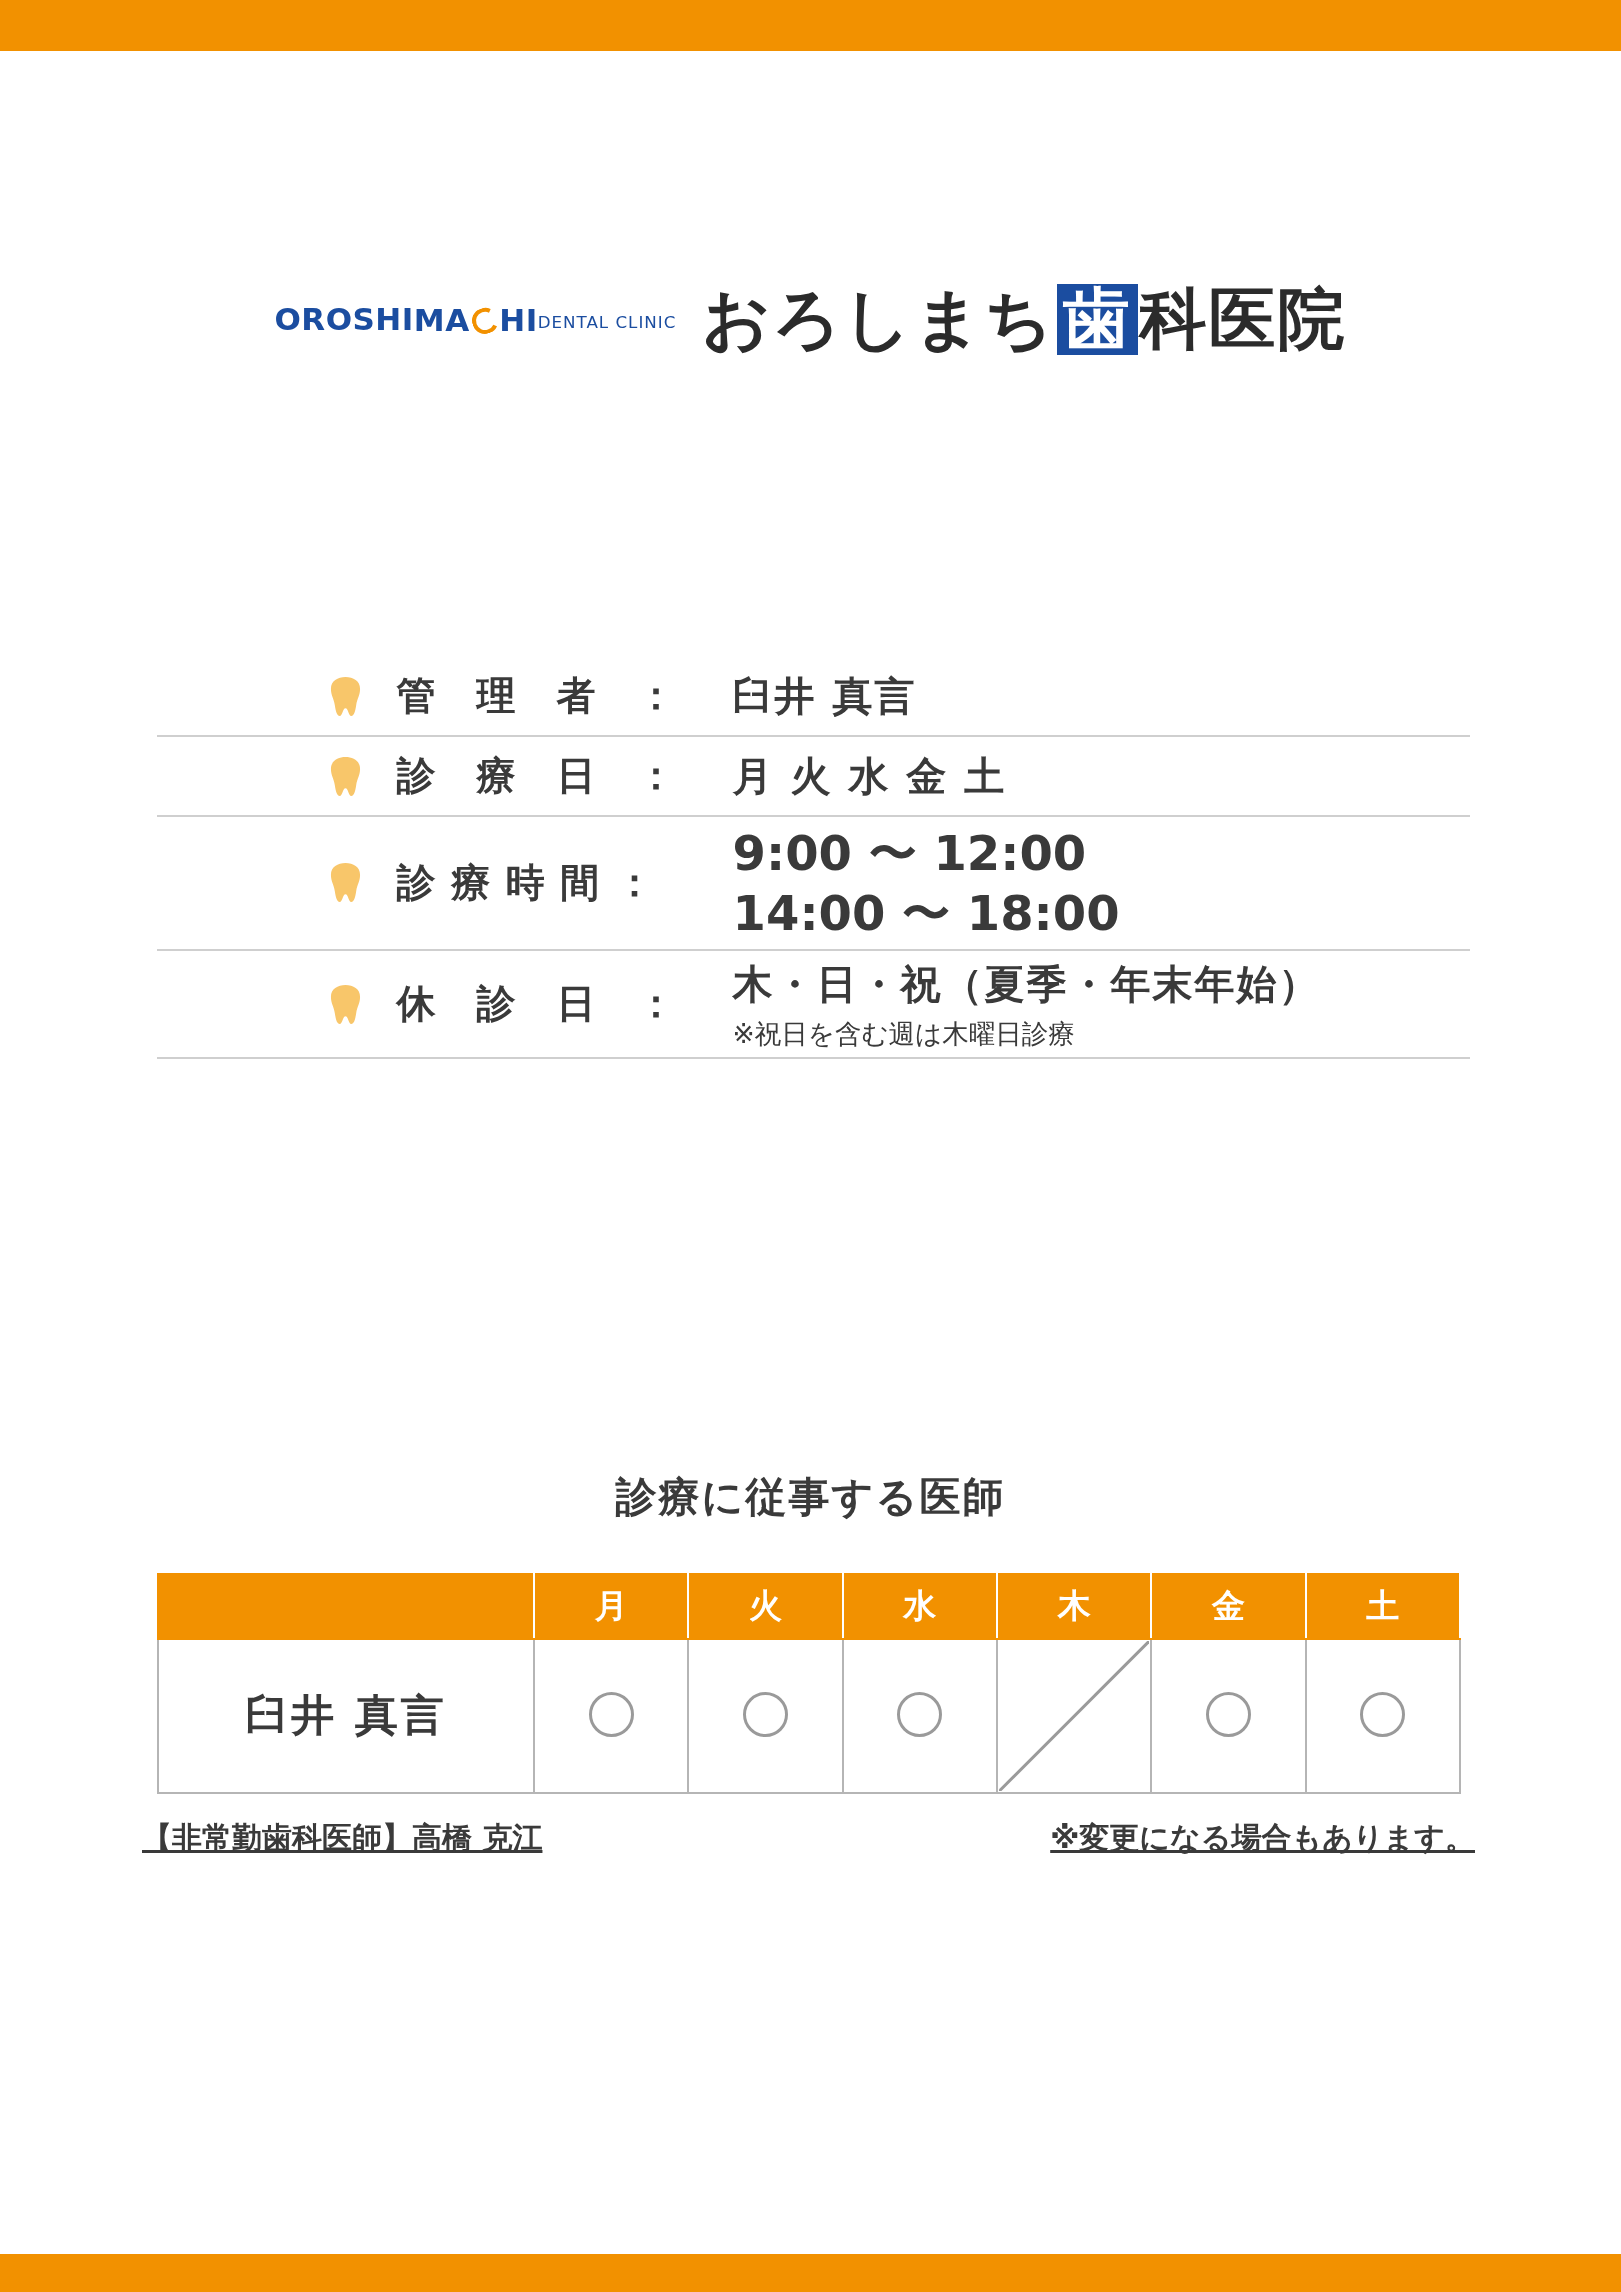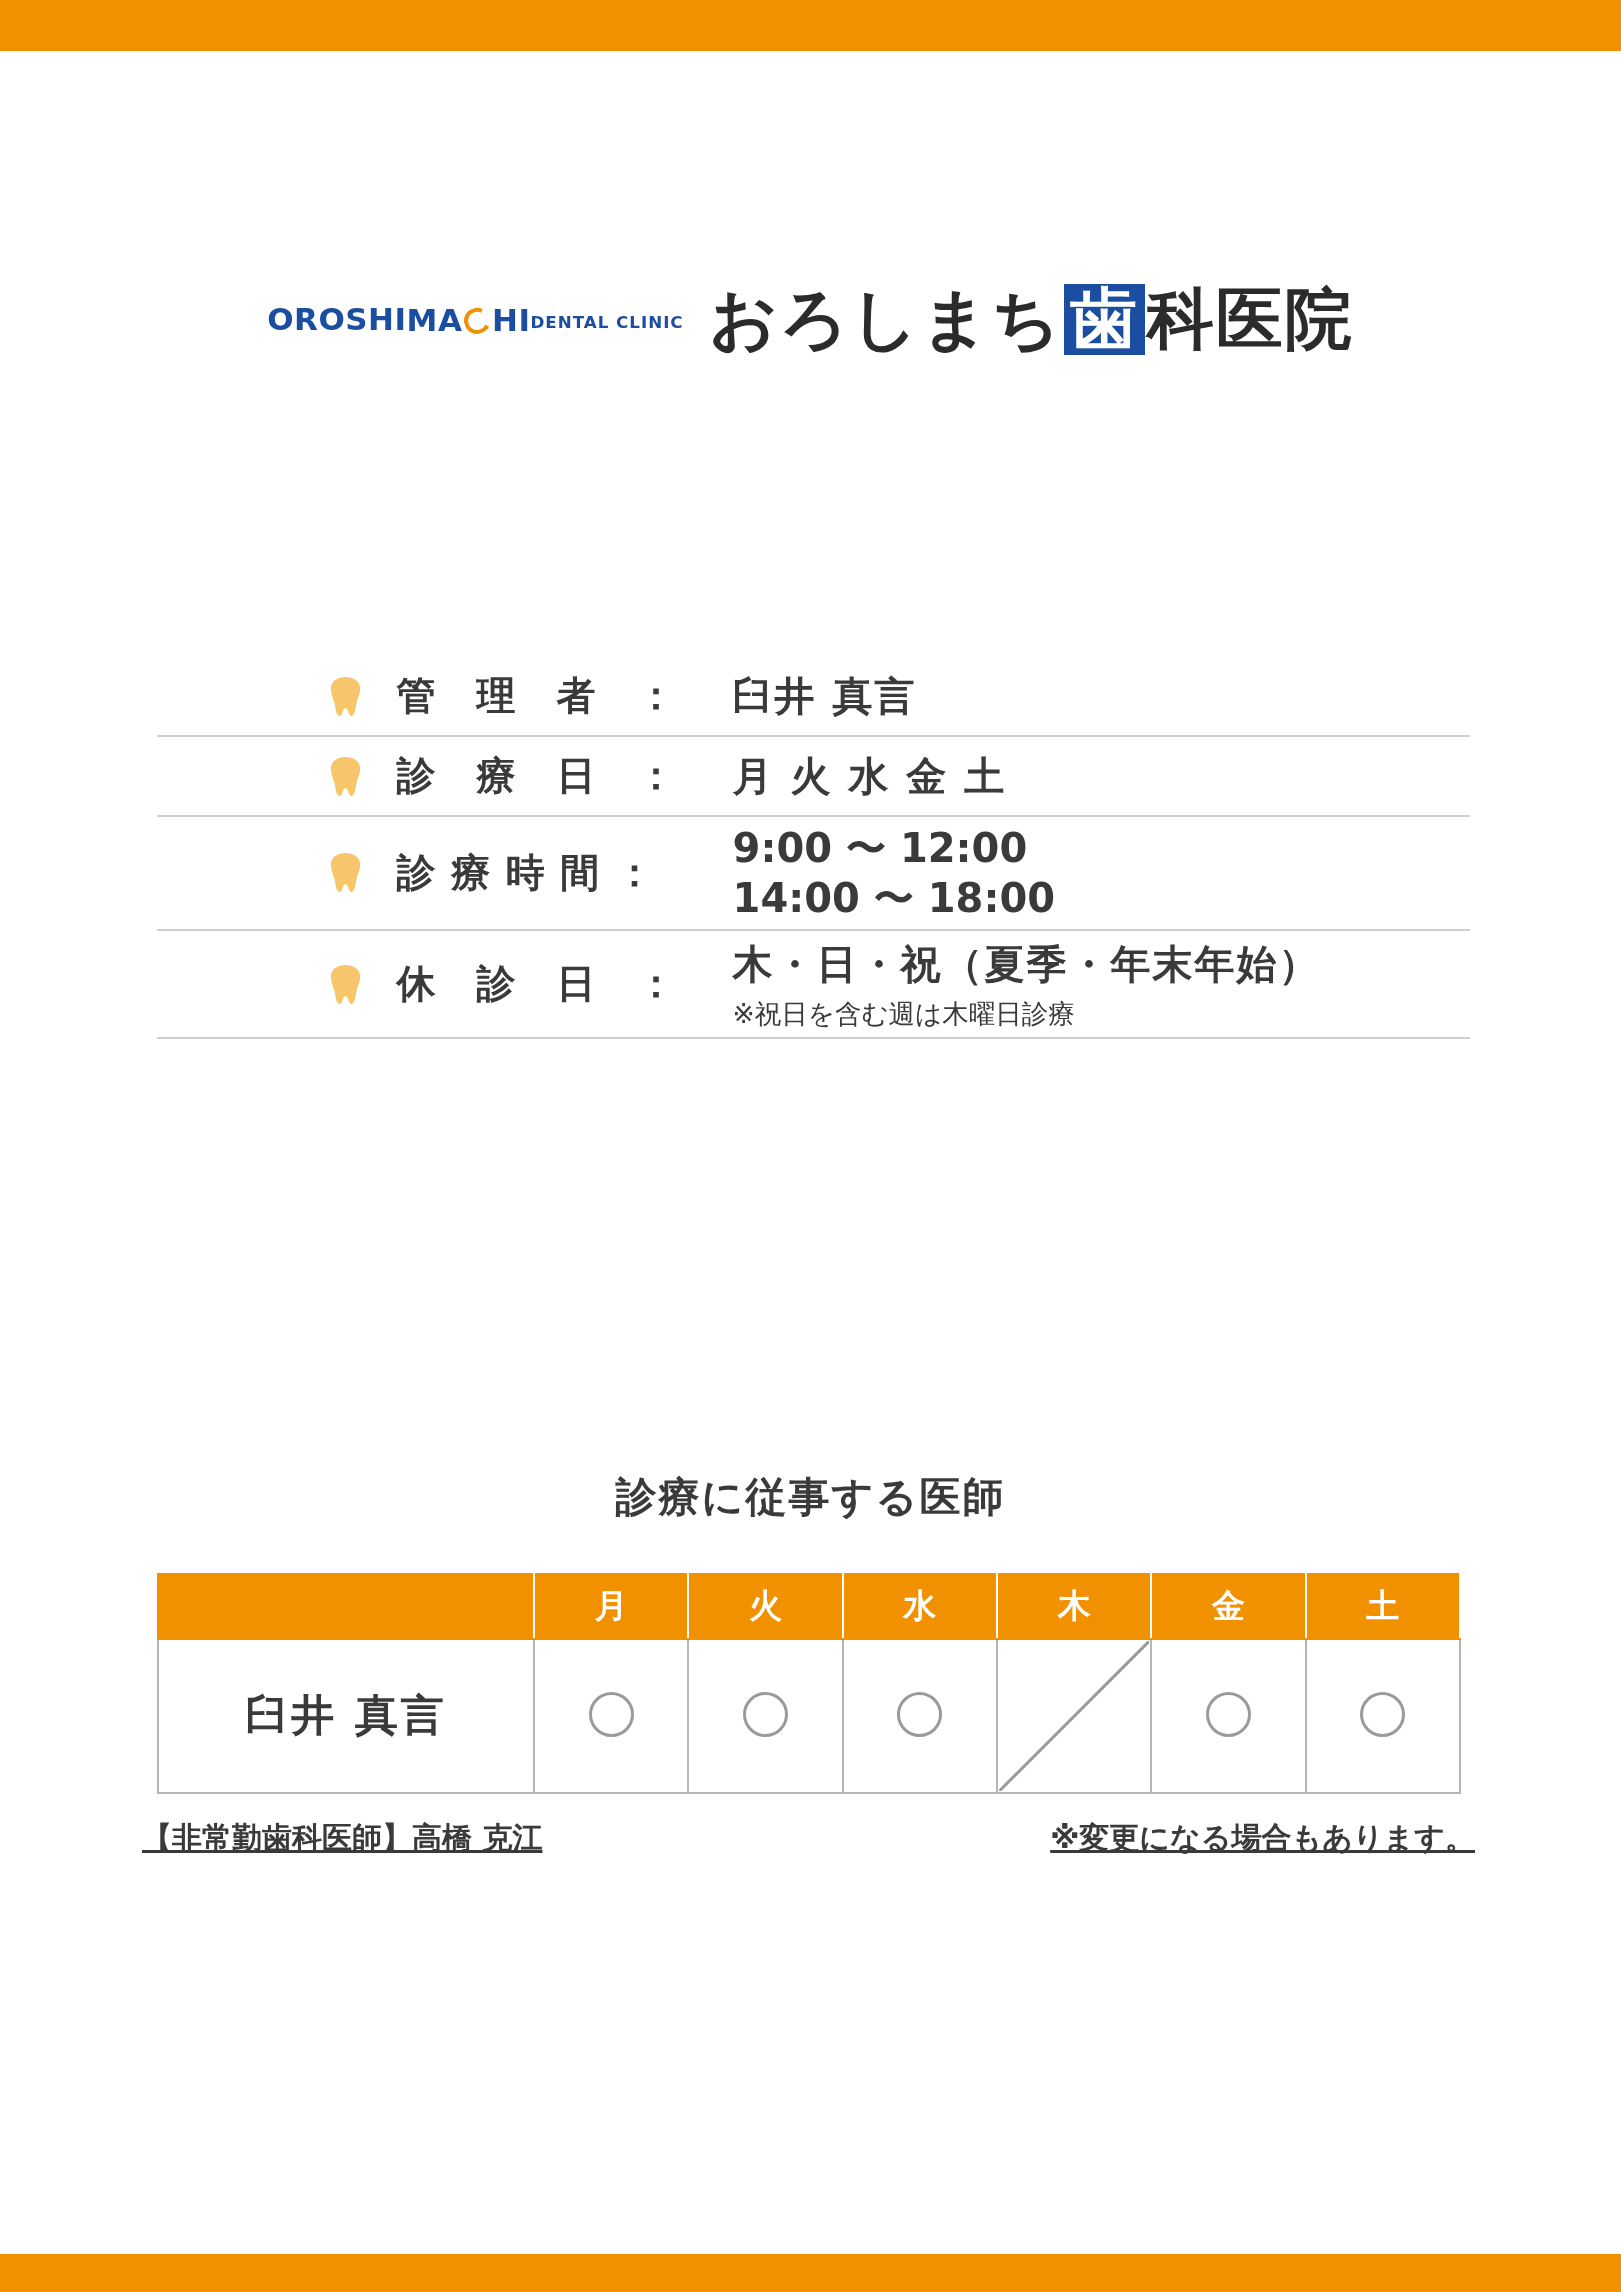--- a/index.html
+++ b/index.html
@@ -78,21 +78,21 @@
     height: 25.5px;
     border: 4.9px solid #F29100;
     border-radius: 50%;
     border-right-color: transparent;
     box-sizing: border-box;
     margin: 0 2px;
     transform: rotate(-20deg);
   }
   .logo-line3 {
     font-size: 16.7px;
-    font-weight: bold;
+    font-weight: normal;
     color: #1B4DA0;
     letter-spacing: 1px;
     margin-top: 4.9px;
   }
   .logo-text {
     font-size: 67px;
     font-weight: bold;
     color: #2b2b2b;
     letter-spacing: 2px;
     display: flex;
@@ -144,21 +144,21 @@
   }
   .info-value {
     flex: 1 1 auto;
     font-size: 40px;
     font-weight: bold;
     color: #3a3a3a;
     letter-spacing: 2px;
   }
   .info-value.two-line {
     line-height: 1.25;
-    font-size: 40px;
+    font-size: 48px;
     letter-spacing: 0;
   }
   .info-note {
     display: block;
     font-size: 26.5px;
     font-weight: normal;
     letter-spacing: 0;
     margin-top: 3.9px;
   }
 

